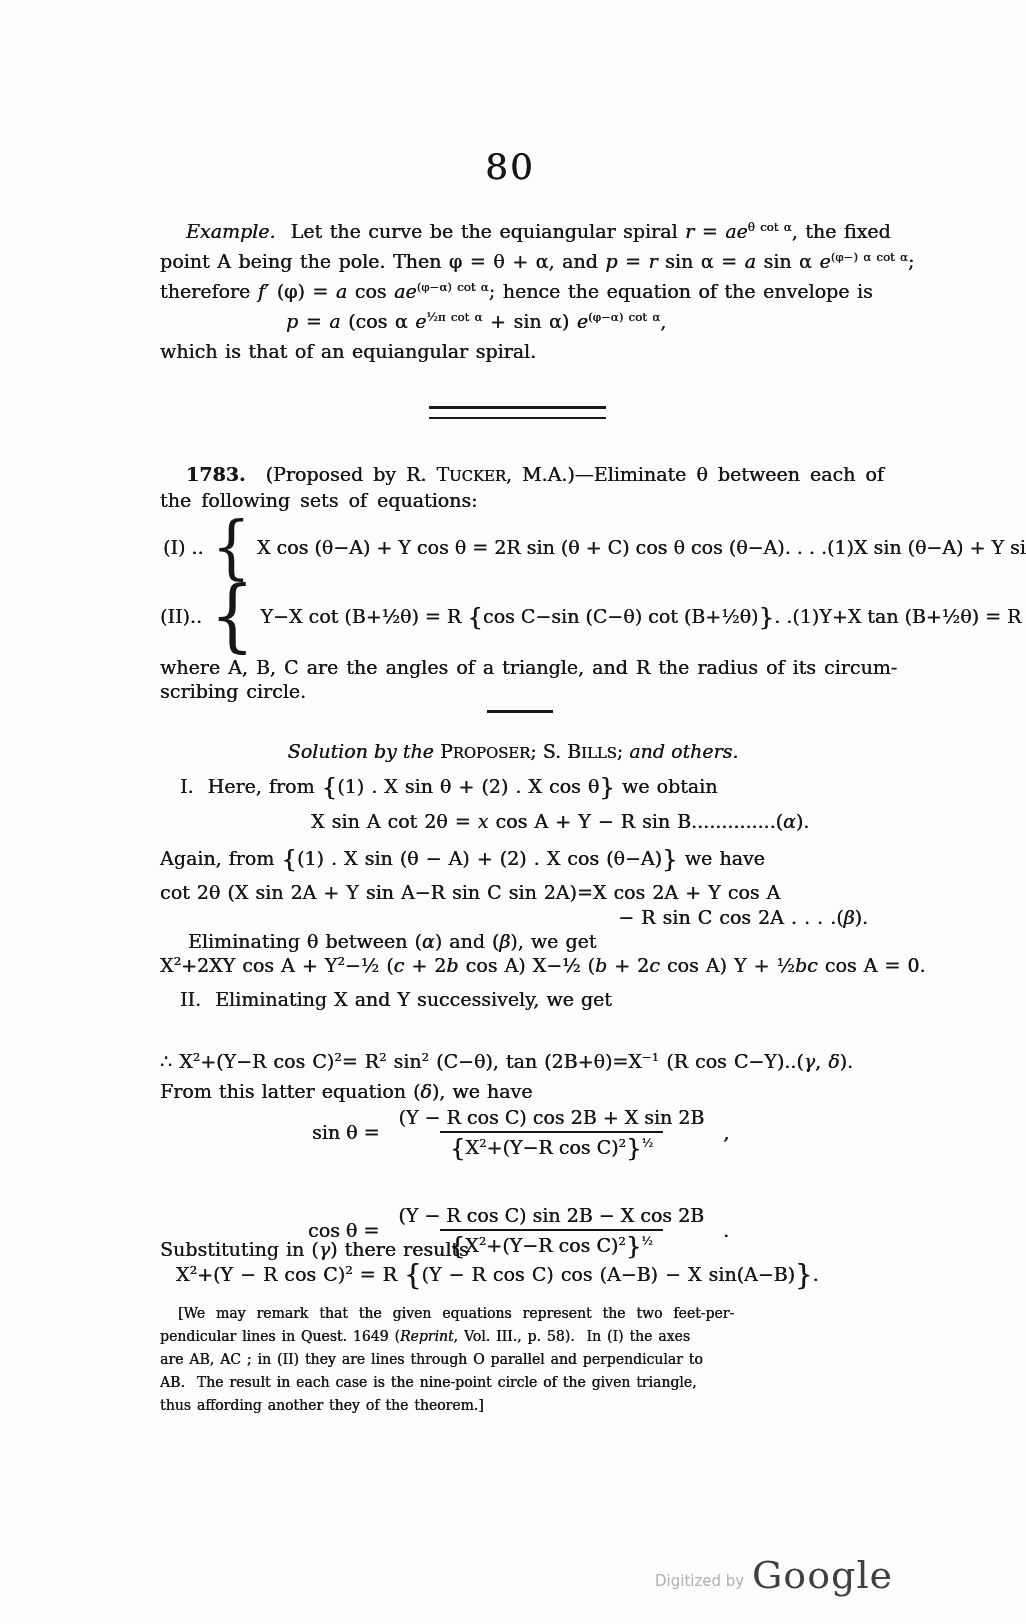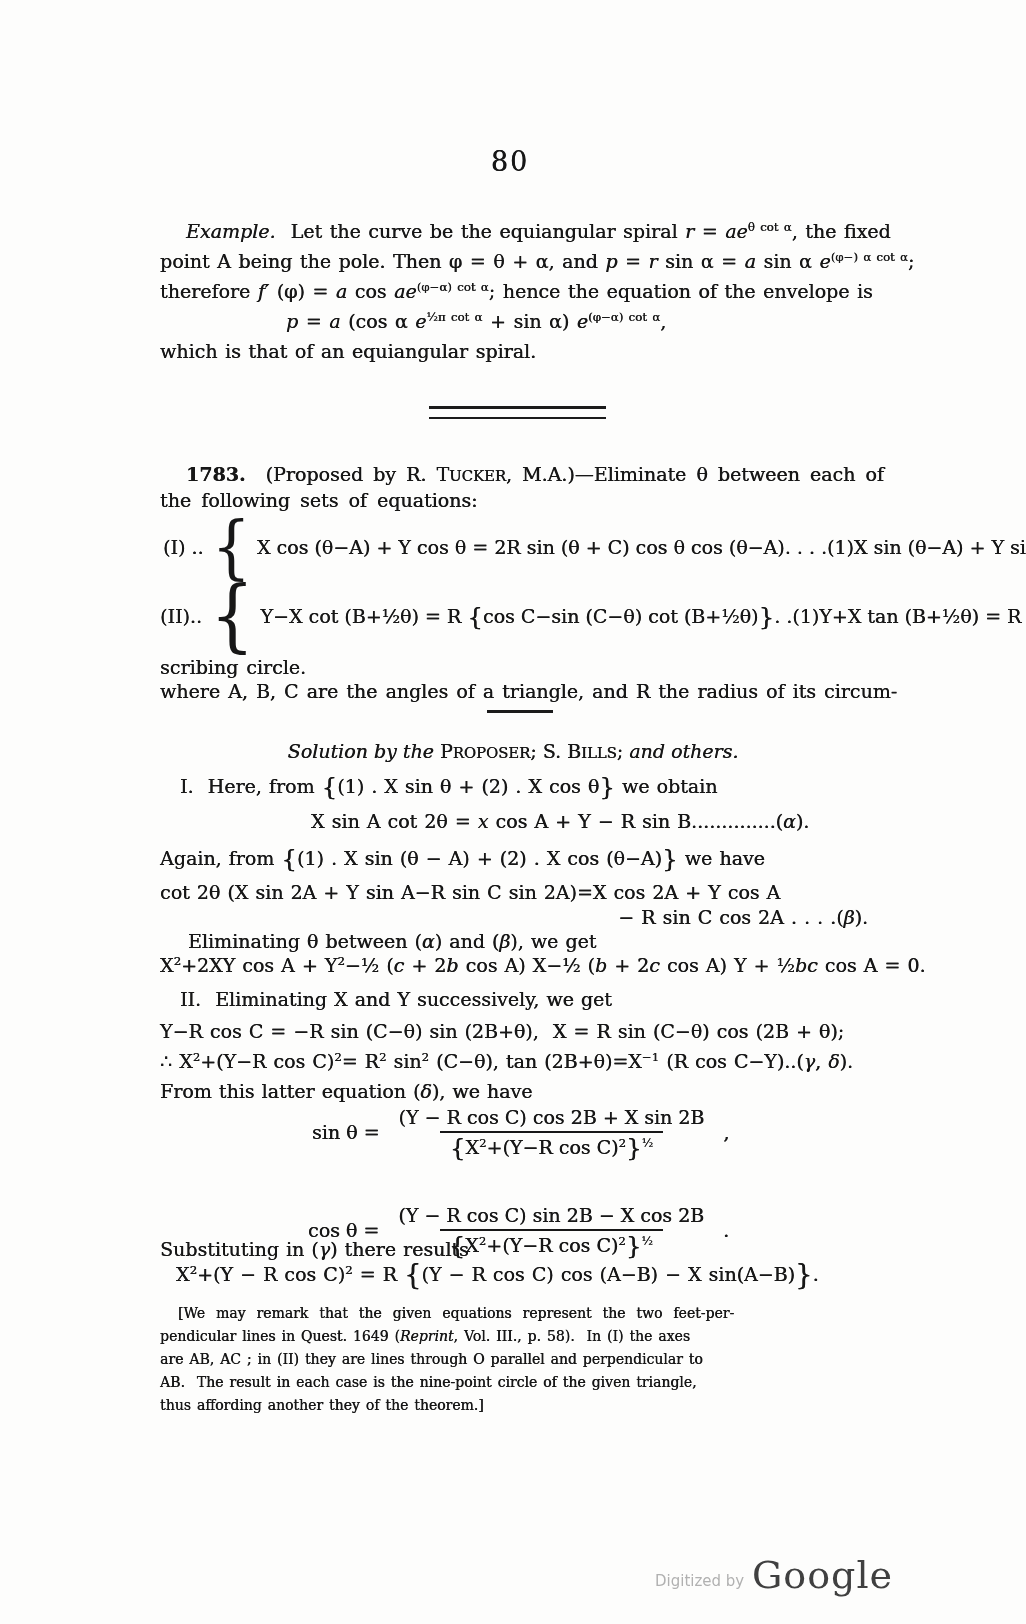--- a/index.html
+++ b/index.html
@@ -4,21 +4,21 @@
 <style>
   html,body { margin:0; padding:0; }
   .page {
     position:relative; width:1026px; height:1624px;
     background:#fdfdfc; overflow:hidden;
     font-family:"DejaVu Serif","Liberation Serif",serif;
     color:#171717;
     text-shadow:0.35px 0 0 currentColor;
   }
   .abs { position:absolute; white-space:nowrap; }
-  .pagenum { top:146px; left:160px; width:700px; text-align:center; font-size:27px; letter-spacing:2px; }
+  .pagenum { top:146px; left:160px; width:700px; text-align:center; font-size:36px; letter-spacing:2px; }
   .para { font-size:19px; }
   .example { top:216px; left:160px; width:710px; line-height:30px; word-spacing:1.5px; }
   .example .indent { text-indent:26px; }
   .disp-eq { padding-left:126px; }
   .double-rule { top:406px; left:429px; width:177px; height:8px;
     border-top:3px solid #1b1b1b; border-bottom:2px solid #1b1b1b; }
   .phead { top:462px; left:160px; width:710px; line-height:24px; word-spacing:4px; }
   .phead .indent { text-indent:26px; }
   .system { display:flex; align-items:center; font-size:19px; }
   .sys1 { top:519px; left:163px; }
@@ -103,37 +103,36 @@
     <span class="bigbrace open-b">{</span>
     <span class="sys-eqs">
       <span>Y−X cot (B+½θ) = R <span class="br">{</span>cos C−sin (C−θ) cot (B+½θ)<span class="br">}</span>. .(1)</span>
       <span>Y+X tan (B+½θ) = R <span class="br">{</span>cos C−sin (C−θ) tan (B+½θ)<span class="br">}</span>. .(2)</span>
     </span>
     <span class="bigbrace close-b">}</span>
     <span class="sys-punct">;</span>
   </div>
 
   <div class="abs para where">
+    <div>where A, B, C are the angles of a triangle, and R the radius of its circum-</div>
     <div>scribing circle.</div>
-    <div>where A, B, C are the angles of a triangle, and R the radius of its circum-</div>
   </div>
 
   <div class="abs short-rule"></div>
 
   <div class="abs byline"><i>Solution by the</i> P<span class="sc">ROPOSER</span>; S. B<span class="sc">ILLS</span>; <i>and others.</i></div>
 
   <div class="abs sol-line l-1">I.&nbsp; Here, from <span class="br">{</span>(1) . X sin θ + (2) . X cos θ<span class="br">}</span> we obtain</div>
   <div class="abs sol-line e-alpha">X sin A cot 2θ = <i>x</i> cos A + Y − R sin B..............(<i>α</i>).</div>
   <div class="abs sol-line l-2">Again, from <span class="br">{</span>(1) . X sin (θ − A) + (2) . X cos (θ−A)<span class="br">}</span> we have</div>
   <div class="abs sol-line e-beta1">cot 2θ (X sin 2A + Y sin A−R sin C sin 2A)=X cos 2A + Y cos A</div>
   <div class="abs sol-line e-beta2">− R sin C cos 2A . . . .(<i>β</i>).</div>
   <div class="abs sol-line l-3">Eliminating θ between (<i>α</i>) and (<i>β</i>), we get</div>
   <div class="abs sol-line e-elim">X<sup>2</sup>+2XY cos A + Y<sup>2</sup>−½ (<i>c</i> + 2<i>b</i> cos A) X−½ (<i>b</i> + 2<i>c</i> cos A) Y + ½<i>bc</i> cos A = 0.</div>
   <div class="abs sol-line l-4">II.&nbsp; Eliminating X and Y successively, we get</div>
-  <div class="abs sol-line e-xy">Y−R cos C = −R sin (C−θ) sin (2B+θ),&nbsp; X = R sin (C−θ) cos (2B + θ);</div>
   <div class="abs sol-line e-gd">∴ X<sup>2</sup>+(Y−R cos C)<sup>2</sup>= R<sup>2</sup> sin<sup>2</sup> (C−θ), tan (2B+θ)=X<sup>−1</sup> (R cos C−Y)..(<i>γ</i>, <i>δ</i>).</div>
   <div class="abs sol-line l-5">From this latter equation (<i>δ</i>), we have</div>
 
   <div class="abs frac-row f-sin">
     <span>sin θ =</span>
     <span class="frac">
       <span class="num">(Y − R cos C) cos 2B + X sin 2B</span>
       <span class="den"><span class="br">{</span>X<sup>2</sup>+(Y−R cos C)<sup>2</sup><span class="br">}</span><sup>½</sup></span>
     </span>
     <span>,</span>

